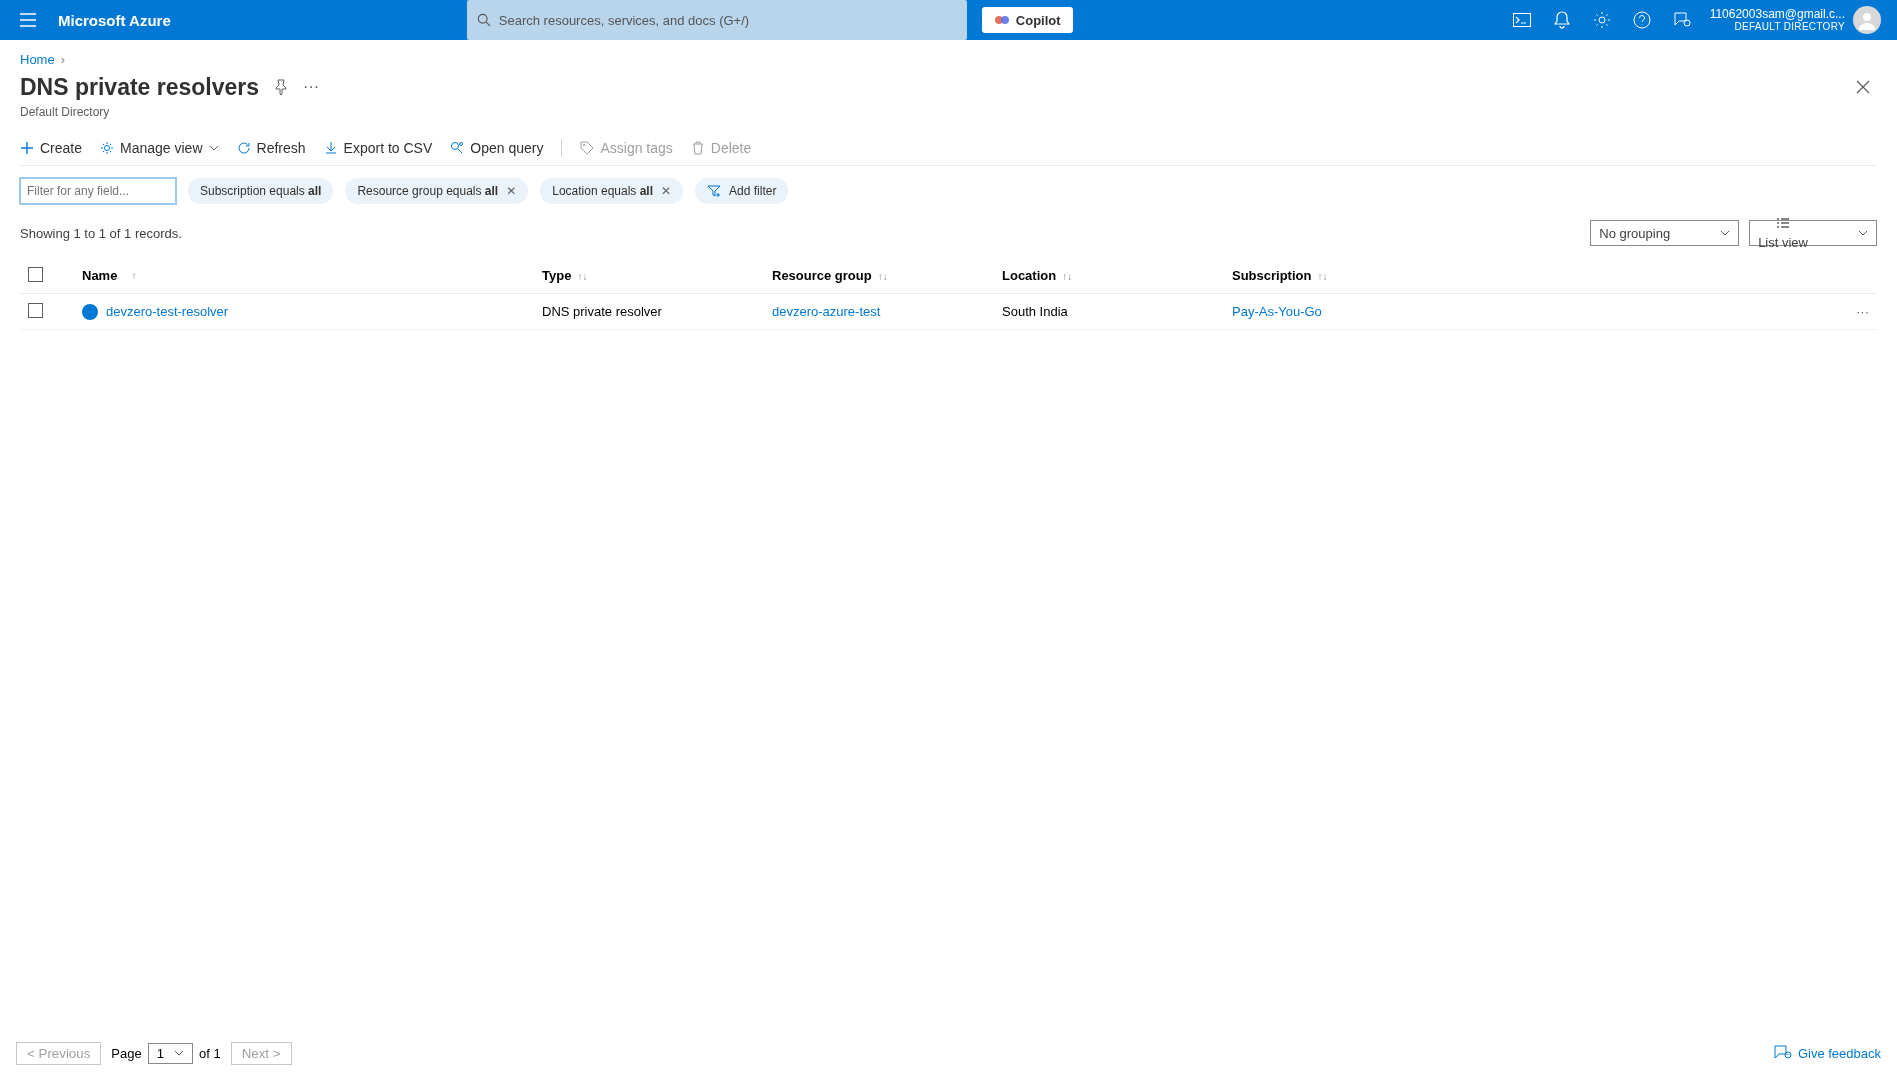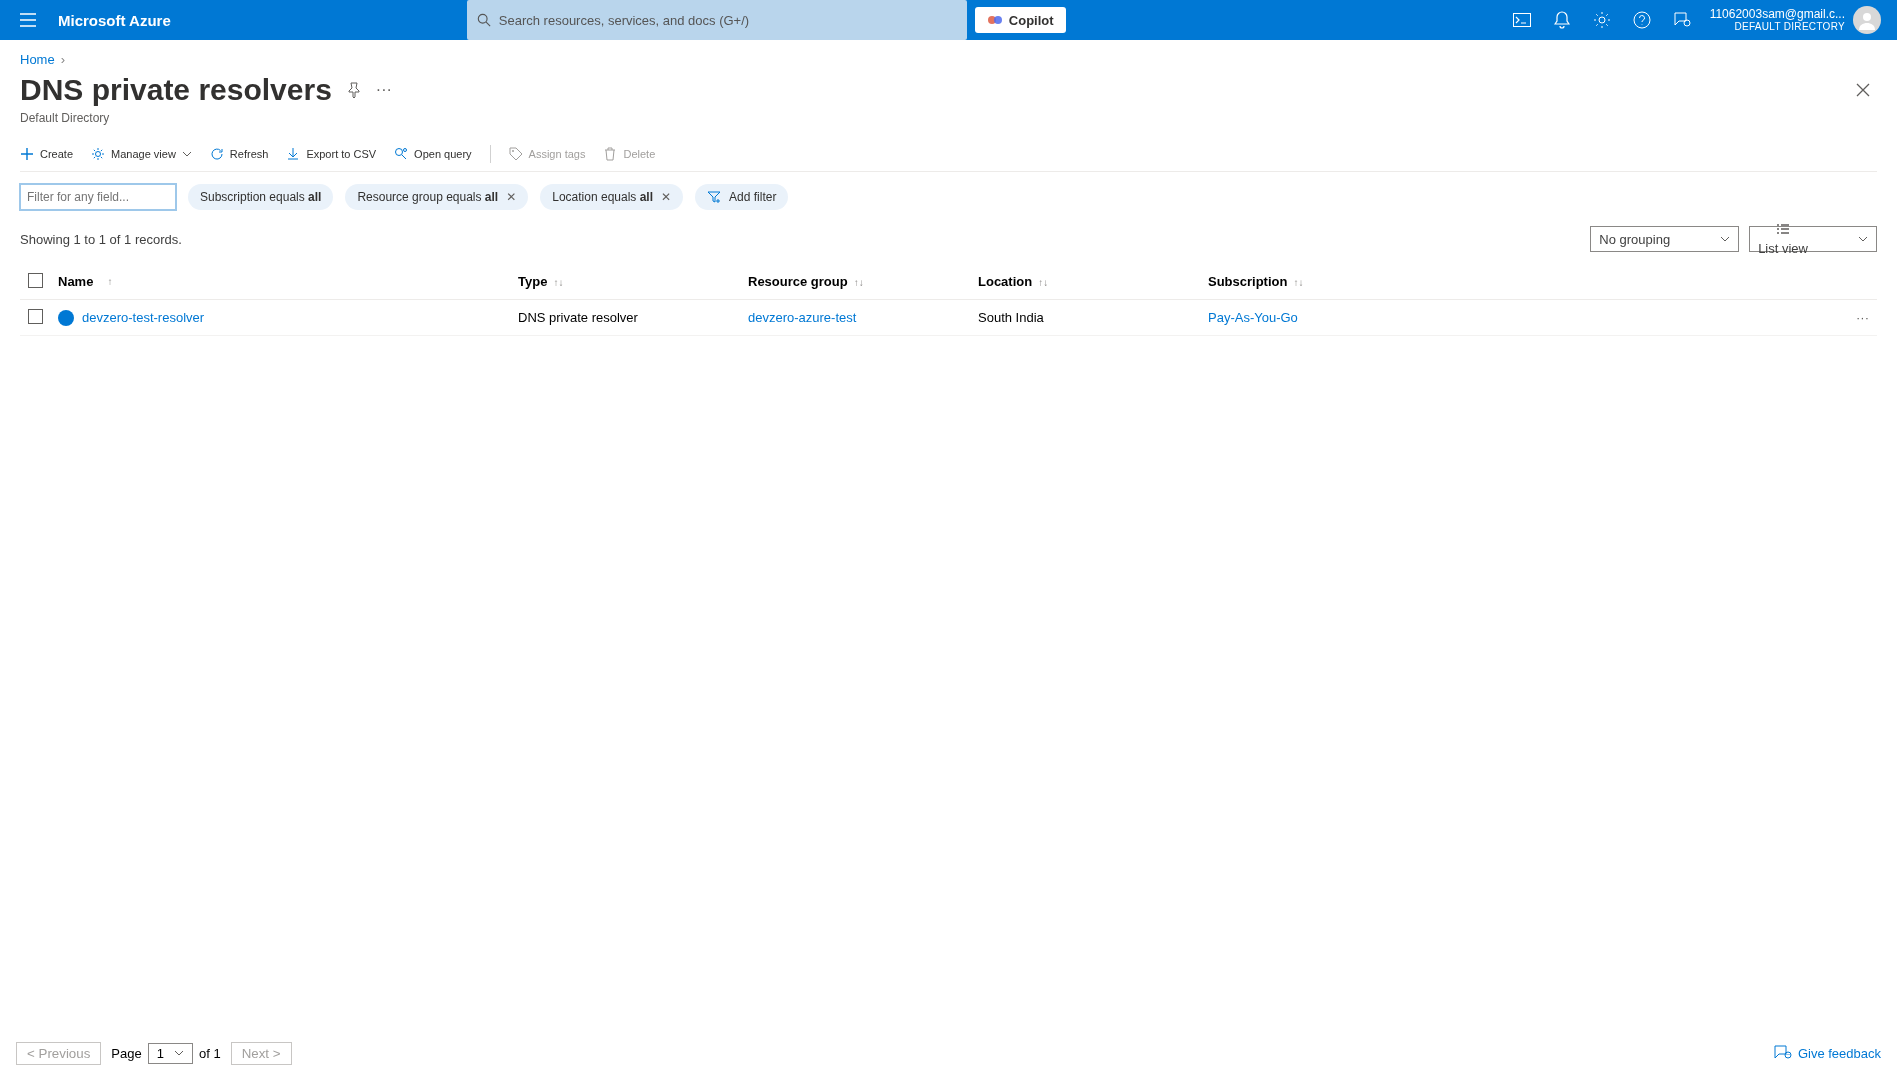--- a/index.html
+++ b/index.html
@@ -5,62 +5,62 @@
 * { margin: 0; padding: 0; box-sizing: border-box; font-family: "Segoe UI", -apple-system, BlinkMacSystemFont, sans-serif; }
 html, body { width: 100%; height: 100%; background: #fff; overflow: hidden; }
 
 
 .topbar { height: 40px; background: #0078d4; display: flex; align-items: center; color: #fff; padding: 0 8px; }
 .hamburger { width: 40px; height: 40px; display: flex; align-items: center; justify-content: center; cursor: pointer; }
 .brand { font-size: 15px; font-weight: 600; padding: 0 16px 0 10px; white-space: nowrap; }
 .searchbox { flex: 0 0 auto; margin-left: 280px; width: 500px; height: 40px; background: #b9d5ec; border-radius: 2px; display: flex; align-items: center; padding: 0 10px; }
 .searchbox input { background: transparent; border: 0; outline: none; color: #333; flex: 1; font-size: 13px; margin-left: 8px; }
 .searchbox input::placeholder { color: #555; }
-.copilot-btn { height: 26px; background: #fff; border-radius: 3px; margin-left: 8px; display: flex; align-items: center; padding: 0 12px; color: #323130; font-size: 13px; font-weight: 600; cursor: pointer; gap: 6px; }
+.copilot-btn { height: 26px; background: #fff; border-radius: 3px; margin-left: 15px; display: flex; align-items: center; padding: 0 12px; color: #323130; font-size: 13px; font-weight: 600; cursor: pointer; gap: 6px; }
 .topbar-right { margin-left: auto; display: flex; align-items: center; height: 100%; }
 .topbar-icon { width: 40px; height: 40px; display: flex; align-items: center; justify-content: center; cursor: pointer; }
 .account { display: flex; align-items: center; padding: 0 8px; cursor: pointer; }
 .account-text { text-align: right; margin-right: 8px; }
 .account-email { font-size: 12px; line-height: 1.1; }
 .account-dir { font-size: 10px; line-height: 1.1; letter-spacing: 0.3px; }
 .avatar { width: 28px; height: 28px; border-radius: 50%; background: #d8d8d8; display:flex; align-items:center; justify-content:center; }
 
 
 .content { padding: 12px 20px; position: relative; height: calc(100% - 40px - 44px); overflow: auto; }
 .breadcrumb { display: flex; align-items: center; font-size: 13px; margin-bottom: 6px; }
 .breadcrumb a { color: #0078d4; text-decoration: none; }
 .breadcrumb .chev { margin: 0 6px; color: #888; }
 
 .page-head { display: flex; align-items: center; }
-.page-title { font-size: 30px; font-weight: 600; color: #323130; }
+.page-title { font-size: 23px; font-weight: 600; color: #323130; }
 .pin-btn, .more-btn { margin-left: 14px; cursor: pointer; color: #605e5c; }
 .close-btn { margin-left: auto; cursor: pointer; color: #605e5c; font-size: 18px; padding: 6px; }
 .subtitle { font-size: 12px; color: #605e5c; margin-top: 4px; }
 
 .toolbar { display: flex; align-items: center; gap: 18px; margin-top: 20px; border-bottom: 1px solid #edebe9; padding-bottom: 8px; }
-.toolbar .tbtn { display: flex; align-items: center; gap: 6px; font-size: 11px; color: #323130; cursor: pointer; }
+.toolbar .tbtn { display: flex; align-items: center; gap: 6px; font-size: 14px; color: #323130; cursor: pointer; }
 .toolbar .tbtn.disabled { color: #a19f9d; cursor: default; }
 .toolbar .divider { width: 1px; height: 18px; background: #d1d1d1; }
 
 .filters-row { display: flex; align-items: center; gap: 12px; margin-top: 12px; }
 .filter-input { width: 156px; height: 26px; border: 1px solid #0078d4; outline: 2px solid #9ec8ea; outline-offset: -1px; padding: 0 6px; font-size: 12px; }
 .pill { background: #eaf2fa; border-radius: 14px; height: 26px; display: flex; align-items: center; padding: 0 12px; font-size: 12px; color: #323130; cursor: pointer; gap: 8px; }
 .pill b { font-weight: 600; }
 .pill .x { color: #605e5c; font-size: 12px; }
 
 .record-count { font-size: 13px; color: #404040; margin-top: 16px; display:flex; align-items:center; }
 .record-count .spacer { flex: 1; }
 .dropdown { height: 26px; border: 1px solid #8a8886; display: flex; align-items: center; padding: 0 8px; font-size: 13px; cursor: pointer; gap: 50px; }
 .dropdown .chev { color: #605e5c; }
 
 .table { margin-top: 12px; font-size: 13px; }
 .table-header, .table-row { display: flex; align-items: center; height: 36px; border-bottom: 1px solid #f3f2f1; padding: 0 8px; }
 .table-header { font-weight: 600; border-bottom: 1px solid #edebe9; }
 .col-check { width: 30px; }
-.col-name { flex: 0 0 460px; display:flex; align-items:center; gap:8px; }
+.col-name { flex: 0 0 460px; display:flex; align-items:center; gap:8px;margin-left:24px; }
 .col-type { flex: 0 0 230px; }
 .col-rg { flex: 0 0 230px; }
 .col-loc { flex: 0 0 230px; }
 .col-sub { flex: 1; }
 .col-more { width: 30px; text-align: right; color: #605e5c; cursor: pointer; }
 .sort-ic { color: #8a8886; margin-left: 6px; font-size: 10px; }
 .link { color: #0078d4; cursor: pointer; }
 .checkbox { width: 15px; height: 15px; border: 1px solid #605e5c; display: inline-block; cursor: pointer; }
 .res-icon { width: 16px; height: 16px; border-radius: 50%; background: #0078d4; display:inline-block; }
 

